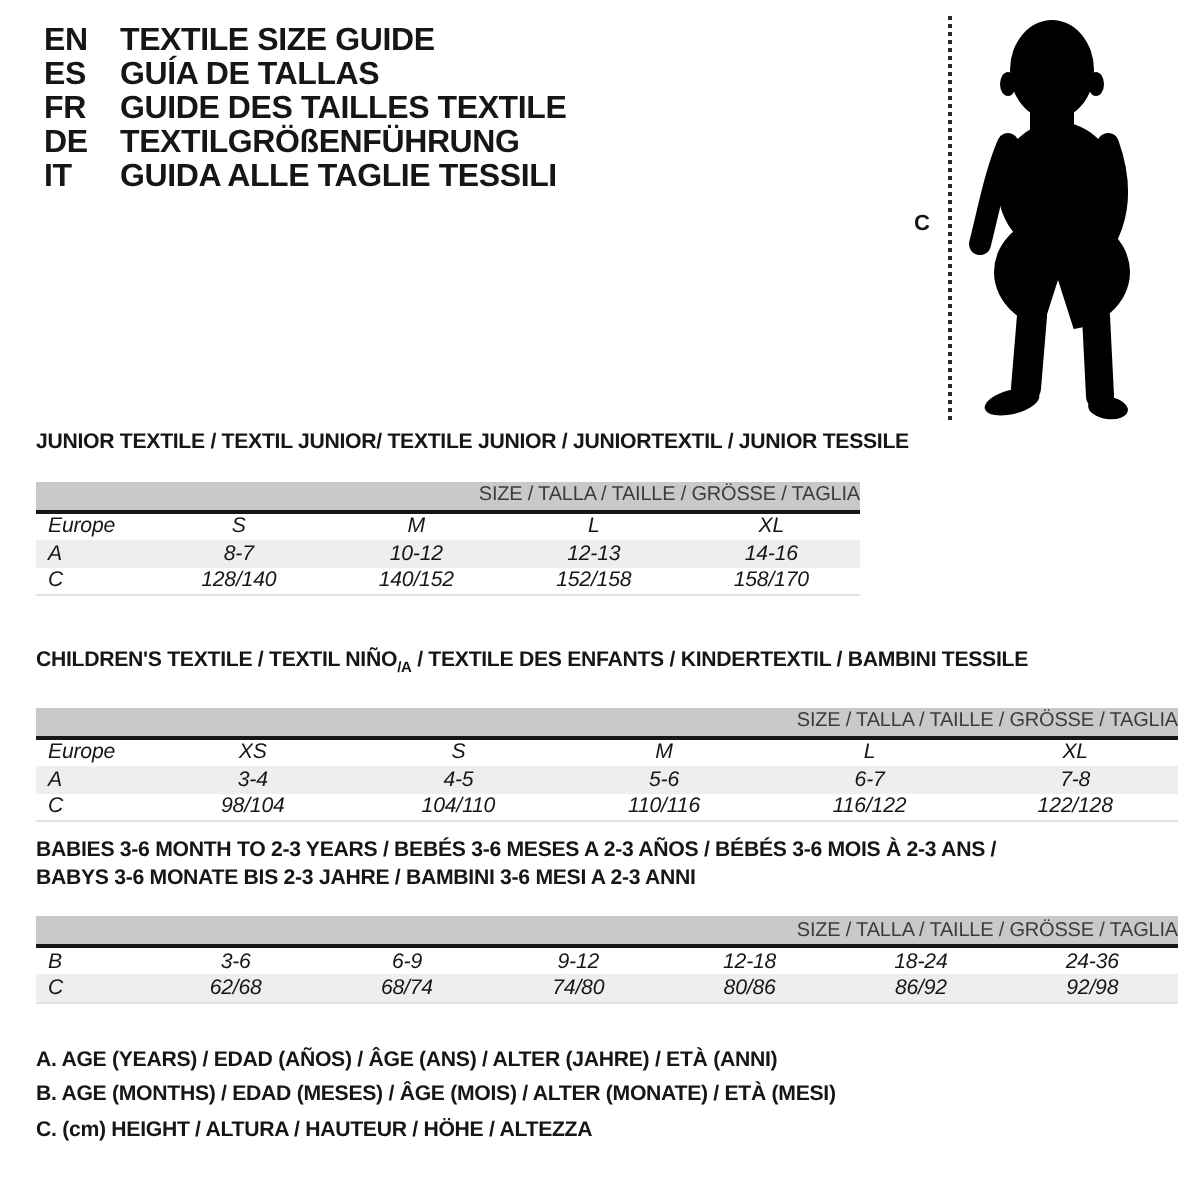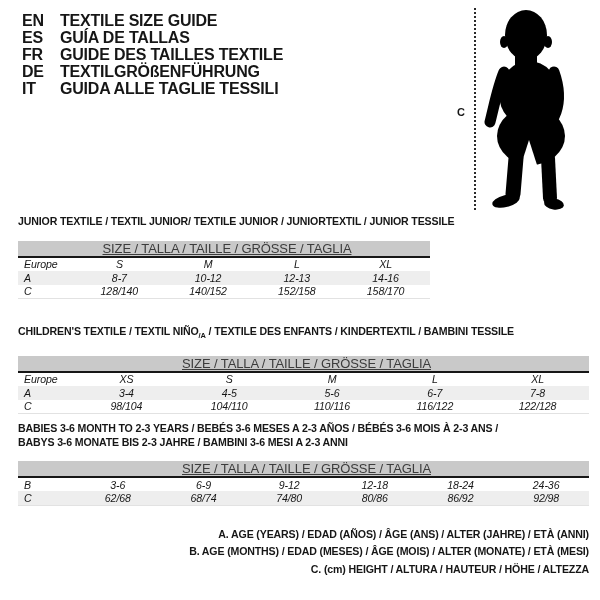--- a/index.html
+++ b/index.html
@@ -19,32 +19,32 @@
   .measure-line{position:absolute;left:474px;top:8px;height:202px;width:0;border-left:2px dotted #2a2a2a;}
   .measure-label{position:absolute;left:457px;top:106px;font-size:11px;font-weight:700;}
   .figure{position:absolute;left:484px;top:8px;width:104px;height:204px;}
   
   .content{position:absolute;left:18px;top:209px;width:571px;}
   .section-title{font-size:10.6px;font-weight:700;letter-spacing:-0.15px;line-height:13.5px;color:var(--text);}
   .section-title sub{font-size:7.5px;}
   .size-table{border-collapse:collapse;width:571px;table-layout:fixed;border-bottom:1px solid #e2e2e2;}
   .section-junior .size-table{width:412px;}
   th.bar{height:15px;background:var(--barbg);border-bottom:2px solid #161616;
-         font-size:13px;font-weight:400;color:var(--bartext);text-align:center;
-         padding:0 0 0 6px;letter-spacing:-0.1px;text-decoration:underline;}
+         font-size:10px;font-weight:400;color:var(--bartext);text-align:right;
+         padding:0 0 0 6px;letter-spacing:-0.1px;}
   .size-table td{height:14px;font-size:10.6px;padding:0;text-align:center;letter-spacing:-0.1px;font-style:italic;}
   .size-table td.row-label{text-align:left;padding-left:6px;}
   .size-table tr.shaded td{background:var(--shade);}
   .section-junior{margin-top:6px;}
   .section-junior .size-table{margin-top:12px;}
   .section-children{margin-top:26px;}
   .section-children .size-table{margin-top:13px;}
   .section-babies{margin-top:8px;}
   .section-babies .size-table{margin-top:12px;}
-  .legend{margin-top:20px;text-align:right;}
+  .legend{margin-top:20px;}
   .legend-line{font-size:10.6px;font-weight:700;line-height:17.6px;letter-spacing:-0.15px;}
 </style>
 </head>
 <body>
 
 <div class="lang-list">
     <div class="lang-row">
       <span class="lang-code">EN</span>
       <span>TEXTILE SIZE GUIDE</span>
     </div>

